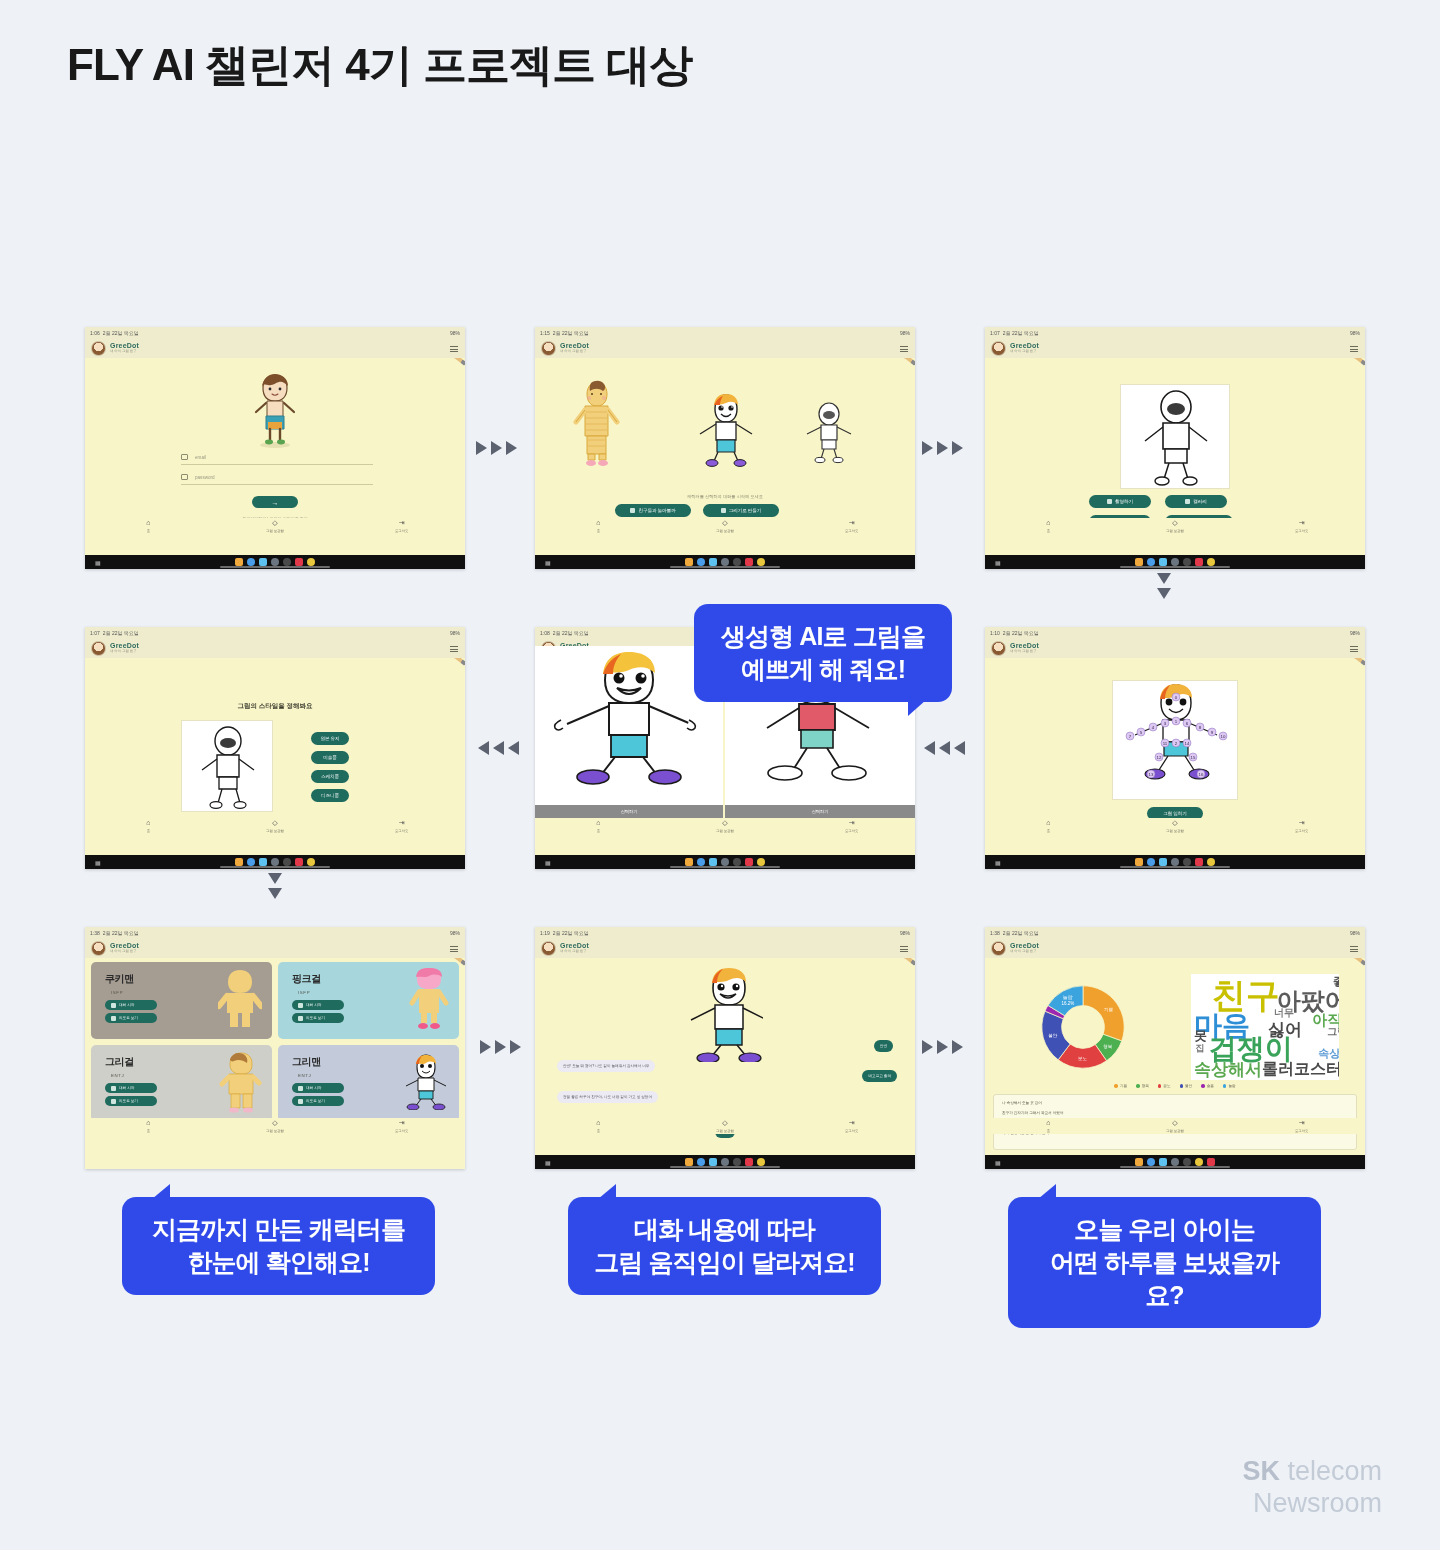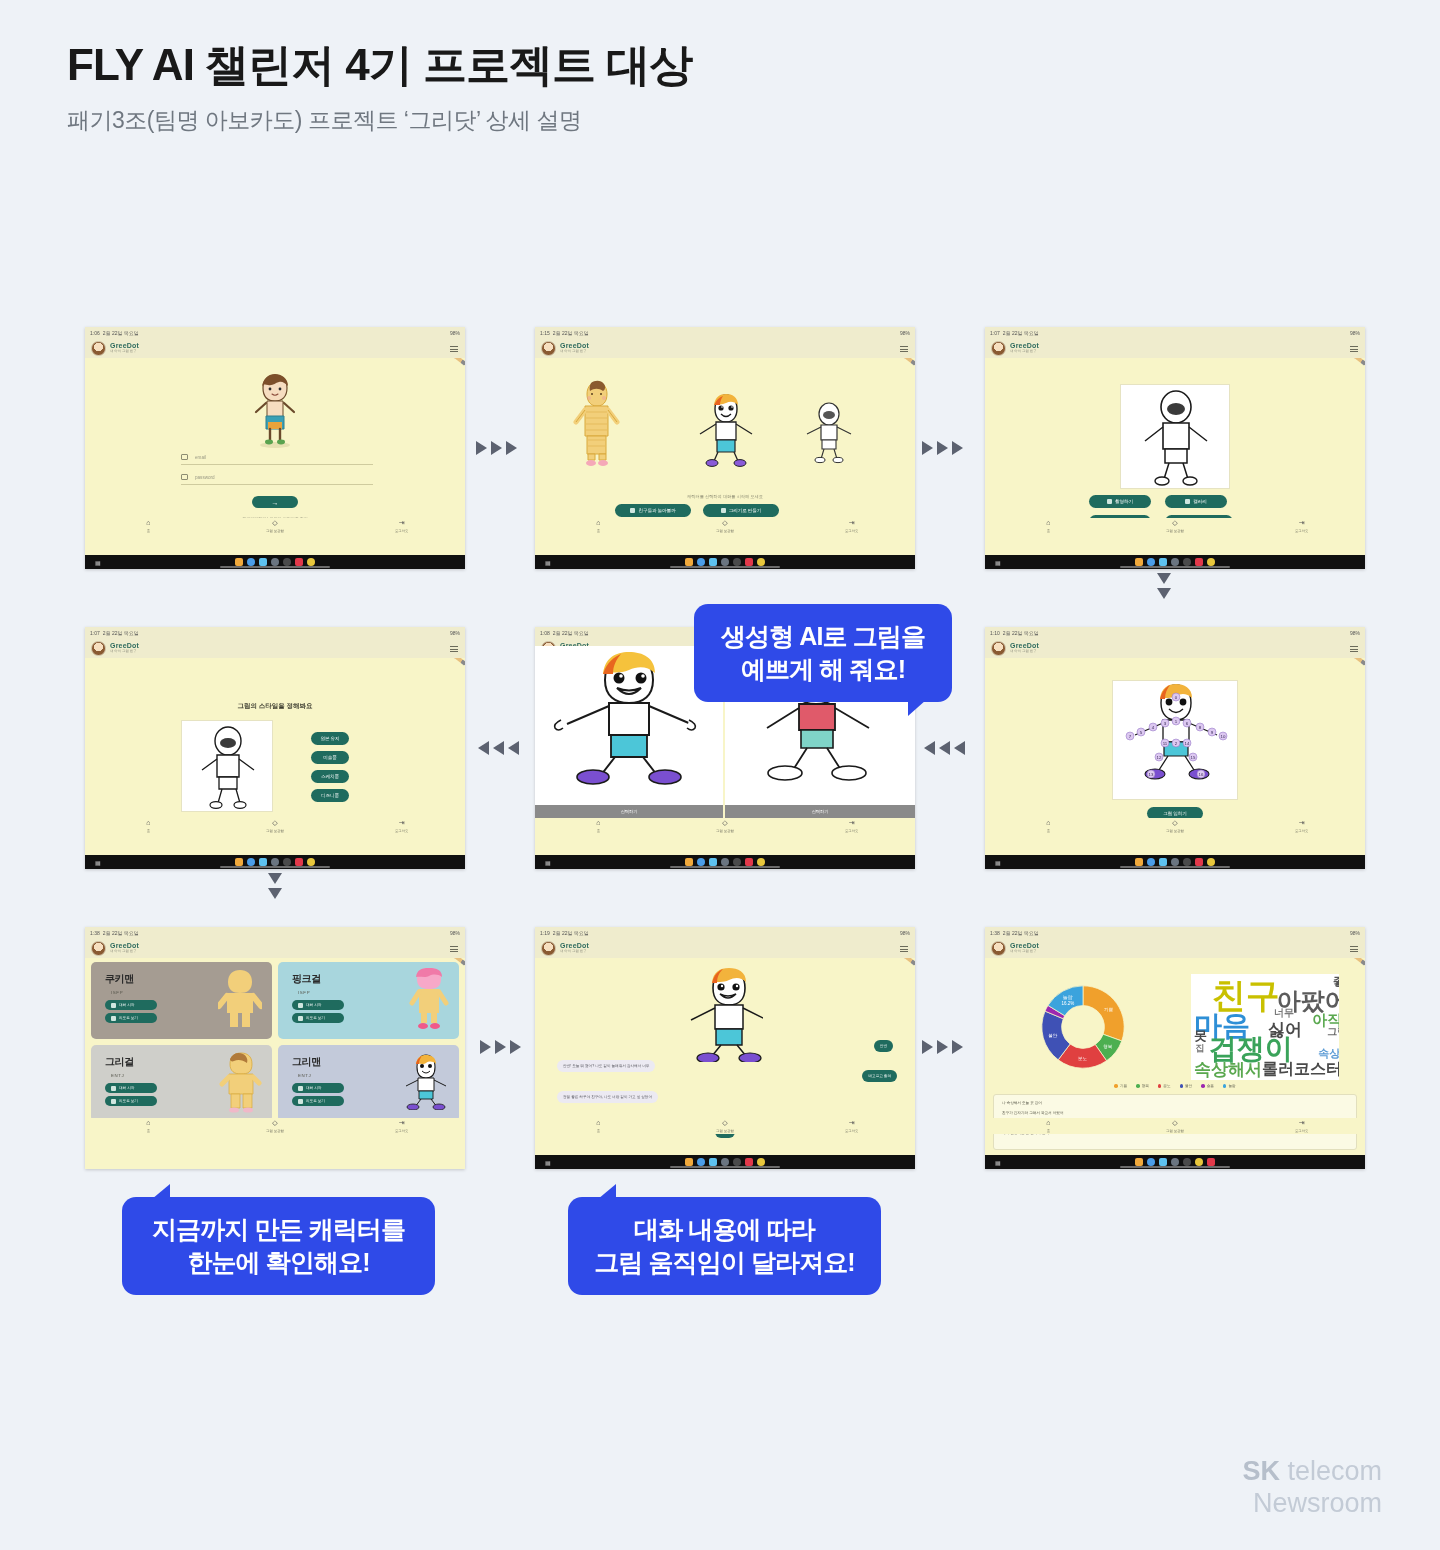--- a/index.html
+++ b/index.html
@@ -244,21 +244,20 @@
   .fl-1 b { font-weight: 700; color: #b6bfcb; }
   .fl-2 { font-size: 27px; font-weight: 400; }
 </style>
 </head>
 <body>
 
 <div class="page">
 
   <div class="header">
     <div class="title">FLY AI 챌린저 4기 프로젝트 대상</div>
-    <div class="subtitle">패기3조(팀명 아보카도) 프로젝트 ‘그리닷’ 상세 설명</div>
   </div>
 
   <div class="grid">
 
     <div class="shot r1c1">
       <div class="statusbar">
         <span>1:06</span>
         <span>2월 22일 목요일</span>
         <span class="sb-right">98%</span>
       </div>
@@ -1093,20 +1092,22 @@
         <i></i>
         <i></i>
       </div>
 
     <div class="callout tail-br" style="left:694px; top:604px; width:258px">생성형 AI로 그림을
 예쁘게 해 줘요!</div>
     <div class="callout tail-tl" style="left:122px; top:1197px; width:313px">지금까지 만든 캐릭터를
 한눈에 확인해요!</div>
     <div class="callout tail-tl" style="left:568px; top:1197px; width:313px">대화 내용에 따라
 그림 움직임이 달라져요!</div>
+    <div class="callout tail-tl" style="left:1008px; top:1197px; width:313px">오늘 우리 아이는
+어떤 하루를 보냈을까요?</div>
 
   </div>
 
   <div class="footer-logo">
     <div class="fl-1"><b>SK</b><span> telecom</span></div>
     <div class="fl-2">Newsroom</div>
   </div>
 
 </div>
 

